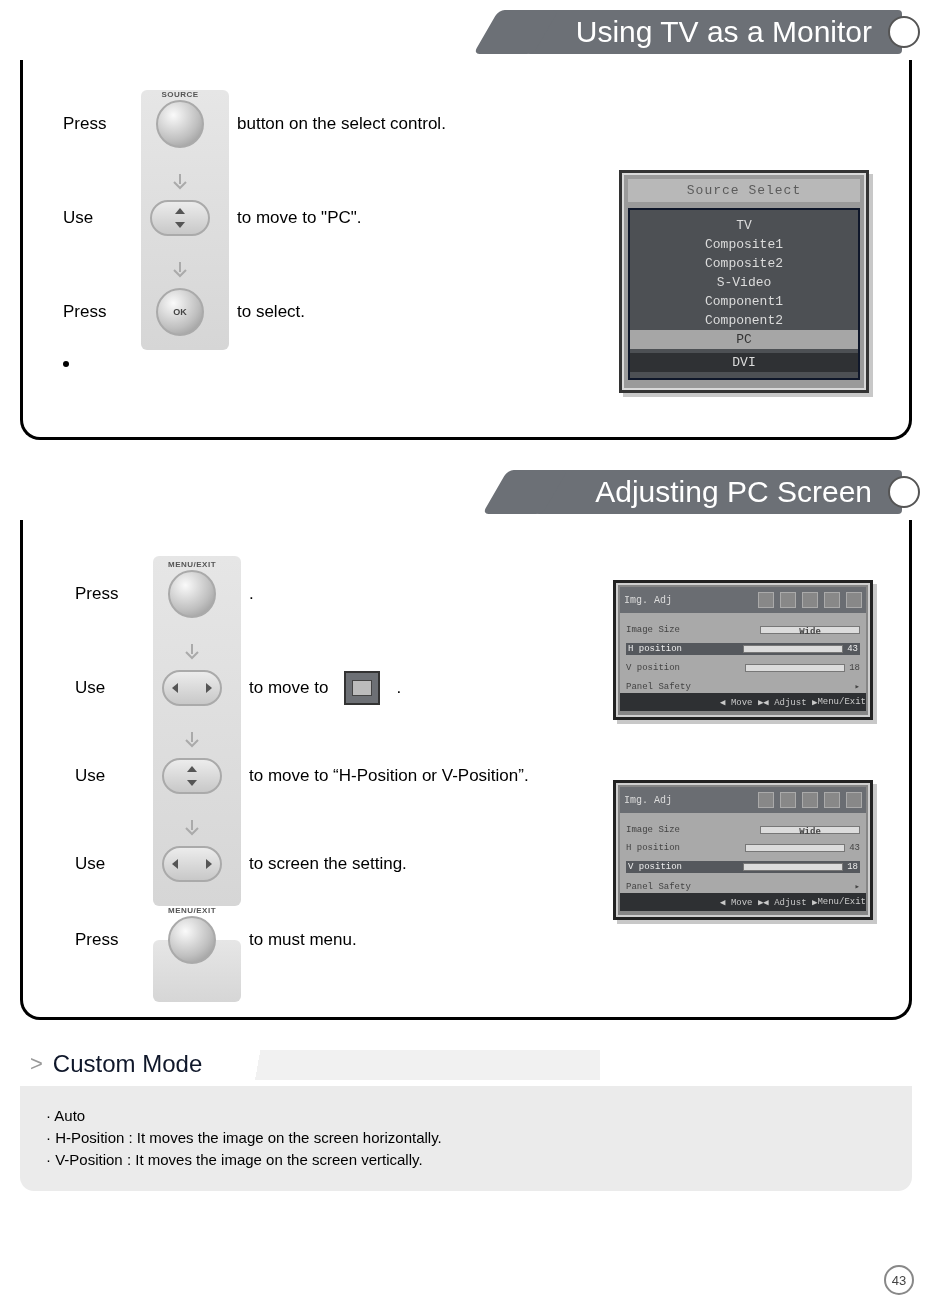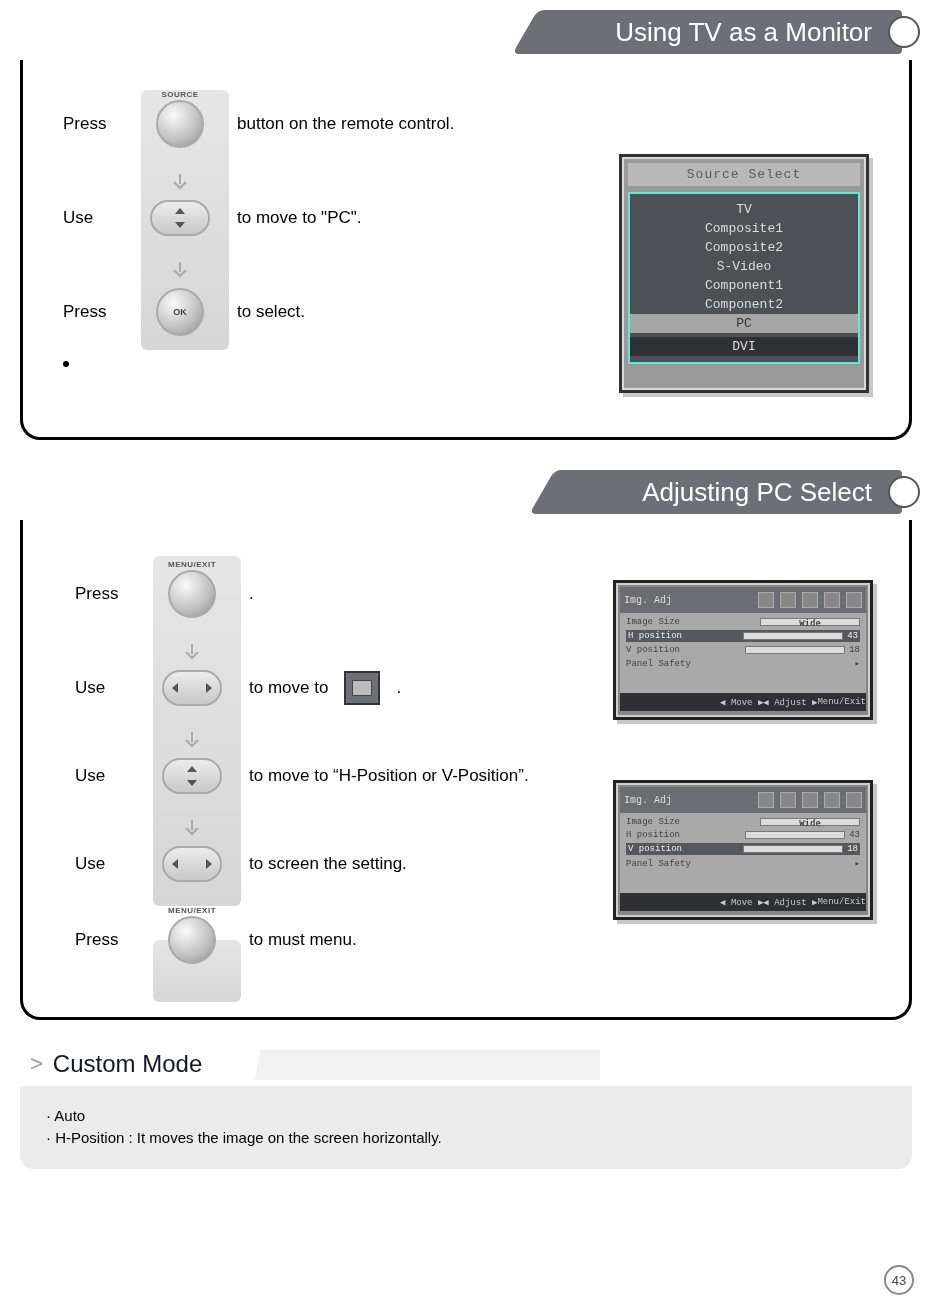--- a/index.html
+++ b/index.html
@@ -19,21 +19,21 @@
     height: 50px;
     margin-top: 10px;
   }
   .tab-bg {
     position: absolute;
     right: 30px;
     top: 0;
     height: 44px;
     background: #6c7076;
     color: #fff;
-    font-size: 26px;
+    font-size: 30px;
     font-weight: 400;
     display: flex;
     align-items: center;
     padding: 0 30px 0 50px;
     border-radius: 4px 4px 4px 4px;
     justify-content: flex-end;
   }
   .tab-bg::before {
     content: "";
     position: absolute;
@@ -154,39 +154,39 @@
   
   .osd {
     position:absolute;
     right:40px;
     border:3px solid #333;
     background:#9a9a9a;
     box-shadow: inset 0 0 0 2px #d9d9d9, 4px 4px 0 #c8c8c8;
     color:#dcdcdc;
     font-size:13px;
   }
-  .osd-source { top: 94px; width: 250px; padding: 6px 6px 26px 6px; }
+  .osd-source { top: 110px; width: 250px; padding: 6px 6px 10px 6px; }
   .osd-source .hdr { background:#b8b8b8; color:#5b5b5b; text-align:center; padding:4px 0; letter-spacing:1px; font-family: "Courier New", monospace; margin-bottom:6px;}
-  .osd-source .list { background:#4d5054; border:2px solid #5eead4; padding:6px 0;}
+  .osd-source .list { background:#4d5054; border:2px solid #0f172a; padding:6px 0;}
   .osd-source .item { text-align:center; padding:2px 0; font-family:"Courier New",monospace; color:#dcdcdc;}
   .osd-source .item.sel { background:#a6a6a6; color:#333;}
   .osd-source .item.dvi { background:#2f3134; margin-top:4px;}
 
   .osd-img {
     width:260px; height:140px; padding:4px;
     background:#868686;
     border:3px solid #222;
     box-shadow: inset 0 0 0 2px #cfcfcf, 4px 4px 0 #c8c8c8;
   }
   .osd-img .topbar{ height:26px; background:#6a6d72; display:flex; align-items:center; justify-content:space-between; padding:0 4px; gap:16px;}
   .osd-img .topbar span{ color:#ddd; font-size:10px; font-family:"Courier New",monospace;}
   .osd-img .topbar .icons{ display:flex; gap:6px;}
   .osd-img .topbar .ic{ width:16px;height:16px;border:1px solid #aaa;background:#888;}
   .osd-img .body{ background:#a9a9a9; height:80px; padding:4px 6px; font-size:9px; color:#444; font-family:"Courier New",monospace;}
-  .osd-img .line{ display:flex; justify-content:space-between; align-items:center; margin-bottom:3px;}
+  .osd-img .line{ display:flex; justify-content:space-between; align-items:center; margin-bottom:3px;margin-top:8px;}
   .osd-img .line .bar{ width:100px;height:8px;background:#dcdcdc;border:1px solid #777; position:relative;font-weight:bold;}
   .osd-img .line.sel{ background:#55585d; color:#eee; padding:1px 2px;}
   .osd-img .footer{ height:18px; background:#2e3033; color:#c9c9c9; font-size:9px; display:flex; justify-content:flex-end; align-items:center; font-family:"Courier New",monospace;}
 
   .note-bullet{ font-size:16px; margin-top:12px; display:flex; align-items:flex-start; gap:8px;}
   .note-bullet .dot{ width:6px;height:6px;background:#000;border-radius:50%;margin-top:7px;flex:none;}
 
   .small-icon-box{
     width:36px;height:34px;border:2px solid #333;background:#6d7075;
     display:inline-flex;align-items:center;justify-content:center;
@@ -237,21 +237,21 @@
 
 <div class="panel top-cropped" style="padding-top:40px; min-height:380px;">
 
   <div class="remote-strip" style="top:30px; left:118px; height:260px;"></div>
 
   <div class="row">
     <span class="label">Press</span>
     <span class="btn-col">
         <span class="btn-round tiny-label" data-label="SOURCE"></span>
       </span>
-    <span class="after">button on the remote control.</span>
+    <span class="after">button on the select control.</span>
   </div>
   <div class="row" style="margin-bottom:0;">
       <span class="label"></span>
       <span class="btn-col">
         <span class="arrow-down">
           <svg viewBox="0 0 20 20">
             <path d="M10 2 L10 12 M4 10 L10 16 L16 10" stroke="#aaa" stroke-width="2" fill="none"></path>
           </svg>
         </span>
       </span>
@@ -297,21 +297,21 @@
         <div class="item">Component1</div>
         <div class="item">Component2</div>
         <div class="item sel">PC</div>
         <div class="item dvi">DVI</div>
       </div>
   </div>
 </div>
 
 <div class="header-tab" style="margin-top:10px;">
   <div class="tab-bg" style="padding-left:60px;">
-    <span class="tab-text">Adjusting PC Select</span>
+    <span class="tab-text">Adjusting PC Screen</span>
   </div>
   <div class="tab-dot"></div>
 </div>
 
 <div class="panel top-cropped" style="padding-top:50px; min-height:500px;">
   <div class="remote-strip" style="top:36px; left:130px; height:350px;"></div>
   <div class="remote-strip" style="top:420px; left:130px; height:62px;"></div>
 
   <div class="row" style="margin-left:12px;">
     <span class="label">Press</span>
@@ -480,15 +480,16 @@
 </div>
 
 <div class="custom-hdr">
   <span class="chev">&gt;</span>
   <span class="title">Custom Mode</span>
   <span class="slash"></span>
 </div>
 <div class="custom-box">
   <div class="ln">Auto</div>
   <div class="ln">H-Position : It moves the image on the screen horizontally.</div>
+  <div class="ln">V-Position : It moves the image on the screen vertically.</div>
 </div>
 
 <div class="page-no">43</div>
 
 </body></html>

